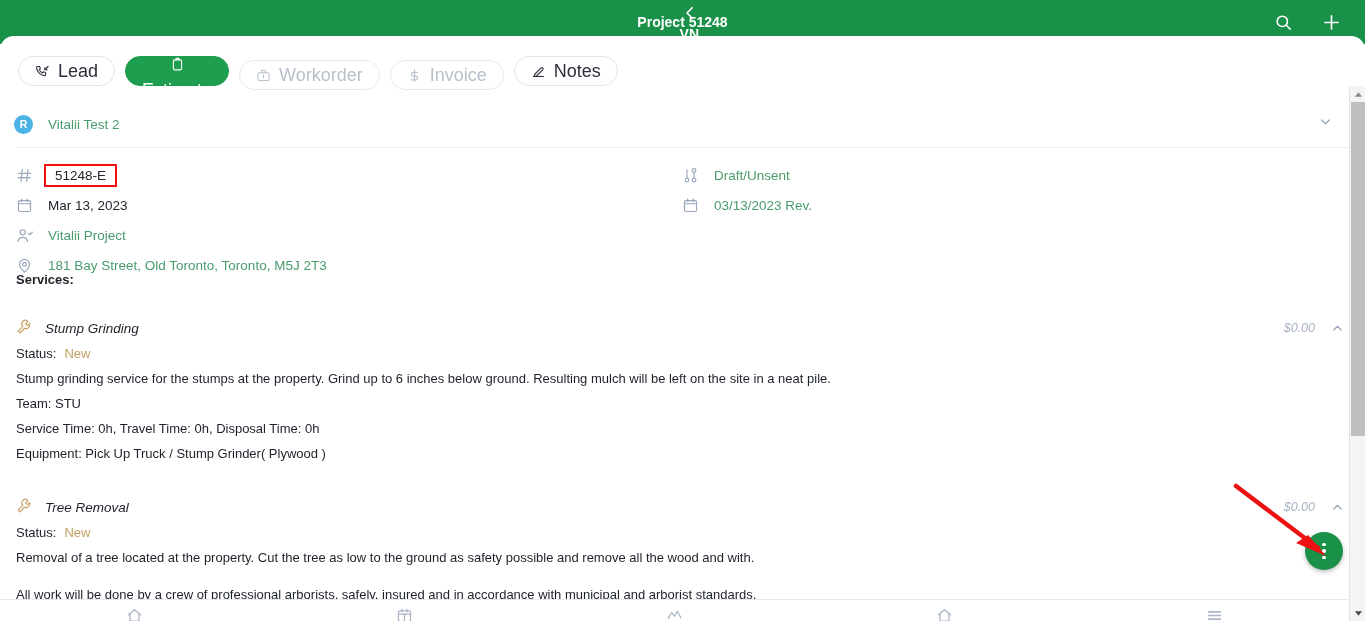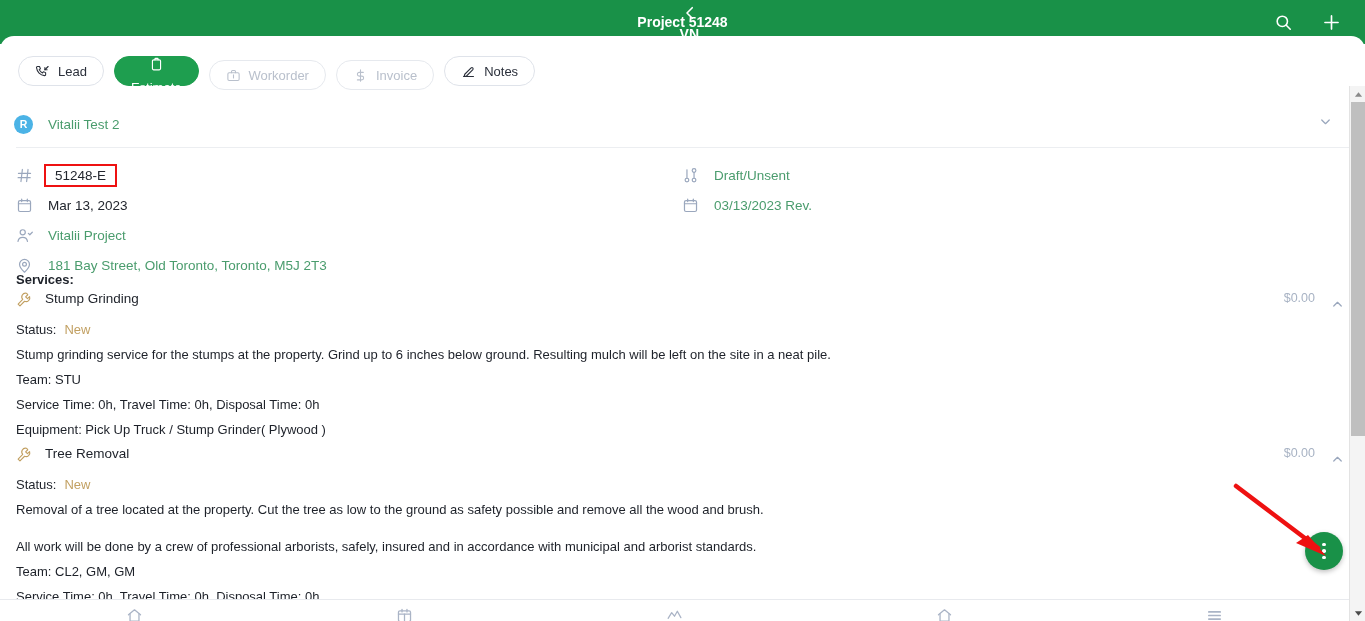--- a/index.html
+++ b/index.html
@@ -36,21 +36,21 @@
     position: absolute; top: 36px; left: 0; width: 1365px; height: 585px;
     background: #fff; border-radius: 14px 14px 0 0; z-index: 6;
   }
 
   
   .tabs { display: flex; align-items: center; gap: 10px; padding: 16px 0 0 18px; }
   .pill {
     display: inline-flex; align-items: center; gap: 8px;
     height: 30px; padding: 0 16px; border-radius: 16px;
     border: 1px solid #dfe3ea; background: #fff;
-    font-size: 13px; color: #2a2f3a; cursor: pointer; white-space: nowrap;
+    font-size: 18px; color: #2a2f3a; cursor: pointer; white-space: nowrap;
   }
   .pill.active { background: #1e9e4f; border-color: #1e9e4f; color: #fff; flex-direction: column; }
   .pill.disabled { color: #b9c0cc; border-color: #e6e9ee; margin-top: 8px; }
   .pill svg { display: block; }
 
   
   .contact-row {
     display: flex; align-items: center; height: 34px;
     margin: 17px 0 0 0; padding: 0 16px 0 14px; position: relative;
   }
@@ -73,22 +73,23 @@
   .meta-txt.dark { color: #22262e; }
   .meta-txt.boxed {
     color: #22262e; border: 2px solid #ee1111; border-radius: 0;
     padding: 2px 9px; margin-left: 8px; line-height: 15px;
   }
 
   
   .services { position: absolute; top: 236px; left: 0; width: 1365px; }
   .svc-head { font-size: 13px; font-weight: bold; color: #1d2129; padding: 0 16px; }
   .svc-title-row {
-    display: flex; height: 26px; margin-top: 4px; padding: 0 16px;
+    display: flex; align-items: center; height: 26px; margin-top: 28px; padding: 0 16px;
     position: relative;
+    font-style: italic;
   }
   .svc-wrench { width: 20px; flex: 0 0 20px; }
   .svc-title { margin-left: 9px; font-size: 13.5px; color: #1d2129; }
   .svc-price { position: absolute; right: 50px; font-size: 12.5px; color: #a8b3c4; }
   .svc-chev { position: absolute; right: 20px; top: 6px; cursor: pointer; }
   .svc-line { padding: 0 16px; font-size: 13px; color: #1d2129; line-height: 25px; }
   .svc-line.status { color: #1d2129; }
   .status-val { color: #c2a062; margin-left: 8px; }
   .svc-gap { height: 12px; }
 
@@ -332,21 +333,21 @@
         <span class="svc-price">$0.00</span>
         <span class="svc-chev">
           <svg width="15" height="15" viewBox="0 0 24 24" fill="none" stroke="#9aa7bd" stroke-width="2" stroke-linecap="round" stroke-linejoin="round">
               <polyline points="6 14.5 12 8.5 18 14.5"></polyline>
             </svg>
         </span>
       </div>
       <div class="svc-line status">
         <span>Status:</span><span class="status-val">New</span>
       </div>
-      <div class="svc-line">Removal of a tree located at the property. Cut the tree as low to the ground as safety possible and remove all the wood and brush.</div>
+      <div class="svc-line">Removal of a tree located at the property. Cut the tree as low to the ground as safety possible and remove all the wood and with.</div>
       <div class="svc-gap"></div>
       <div class="svc-line">All work will be done by a crew of professional arborists, safely, insured and in accordance with municipal and arborist standards.</div>
       <div class="svc-line">Team: CL2, GM, GM</div>
       <div class="svc-line">Service Time: 0h, Travel Time: 0h, Disposal Time: 0h</div>
 
     </div>
   </div>
 
   <div class="vscroll">
     <div class="arrow top">

